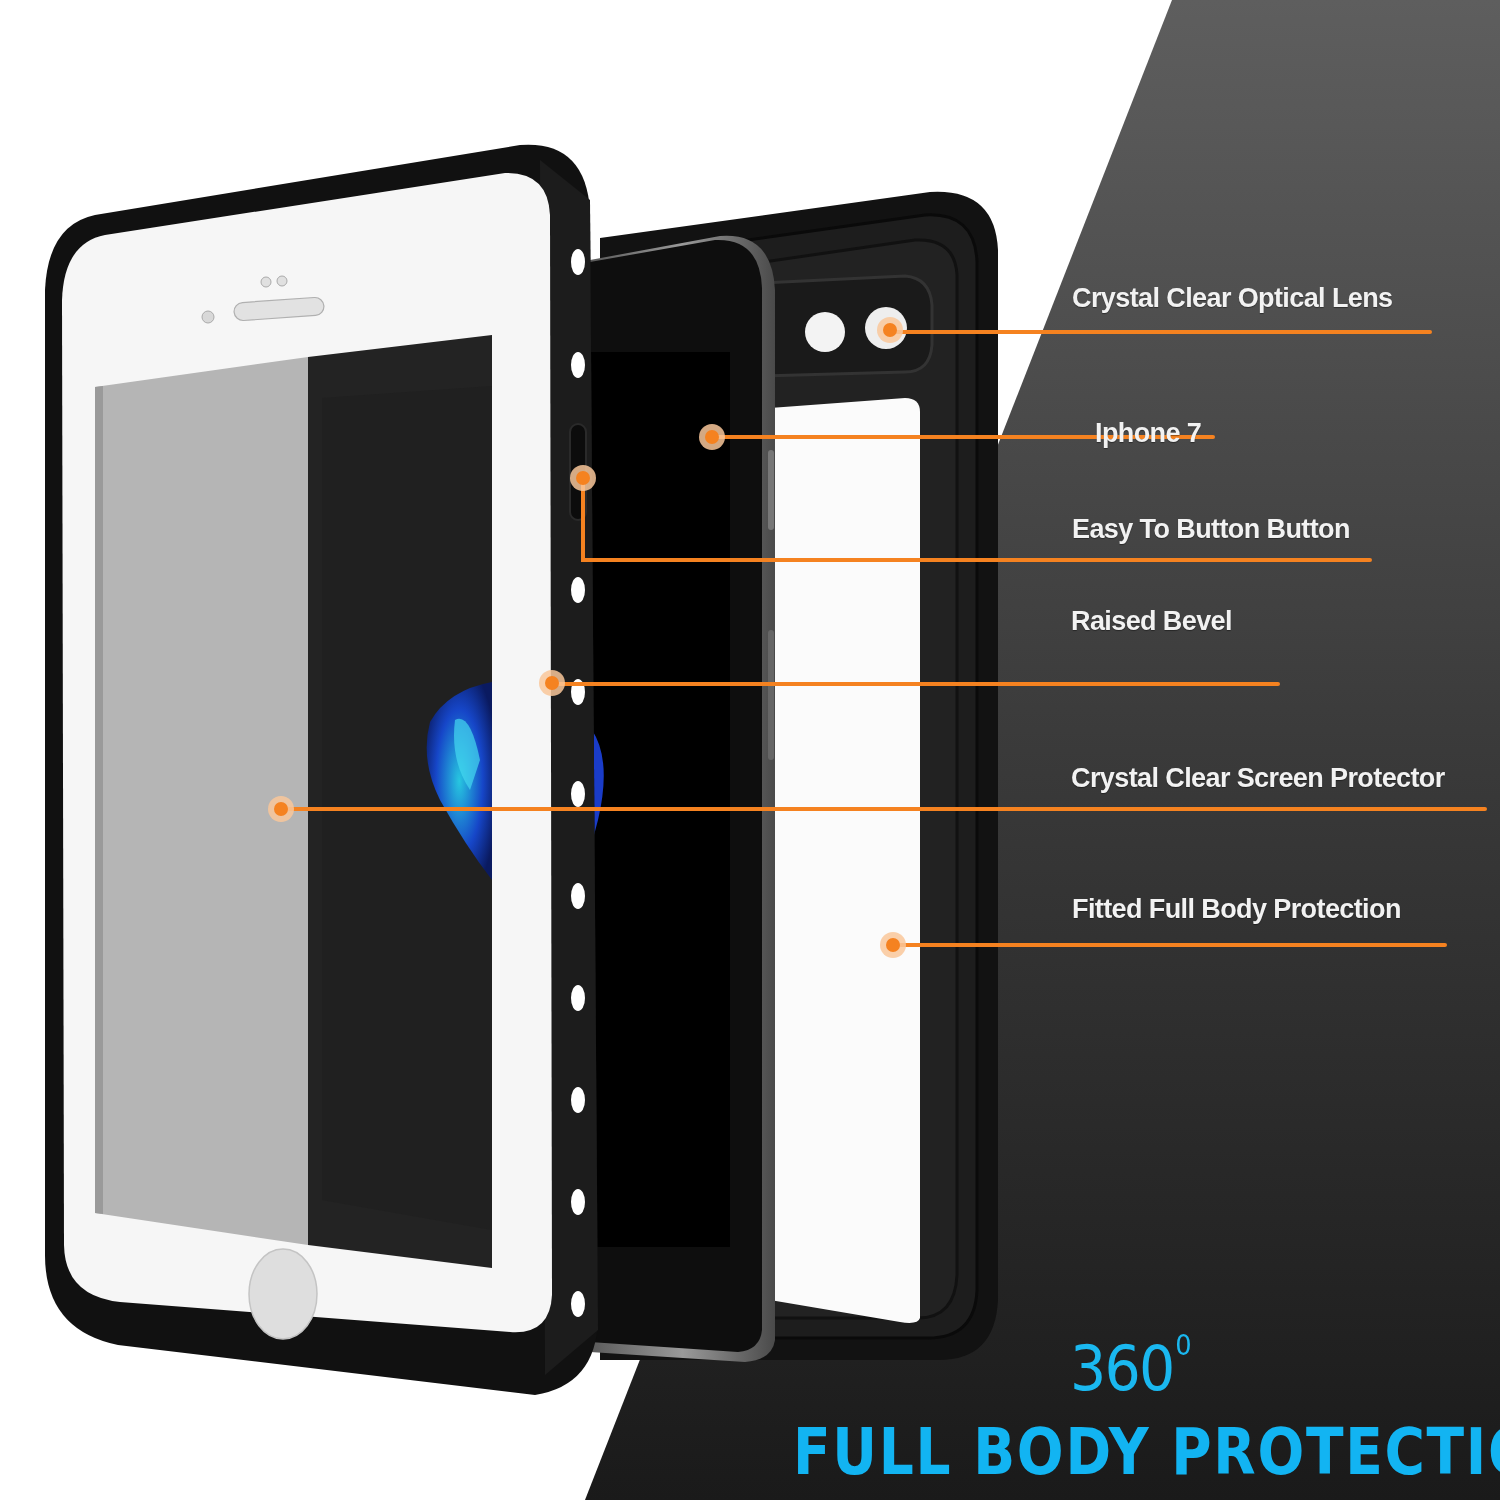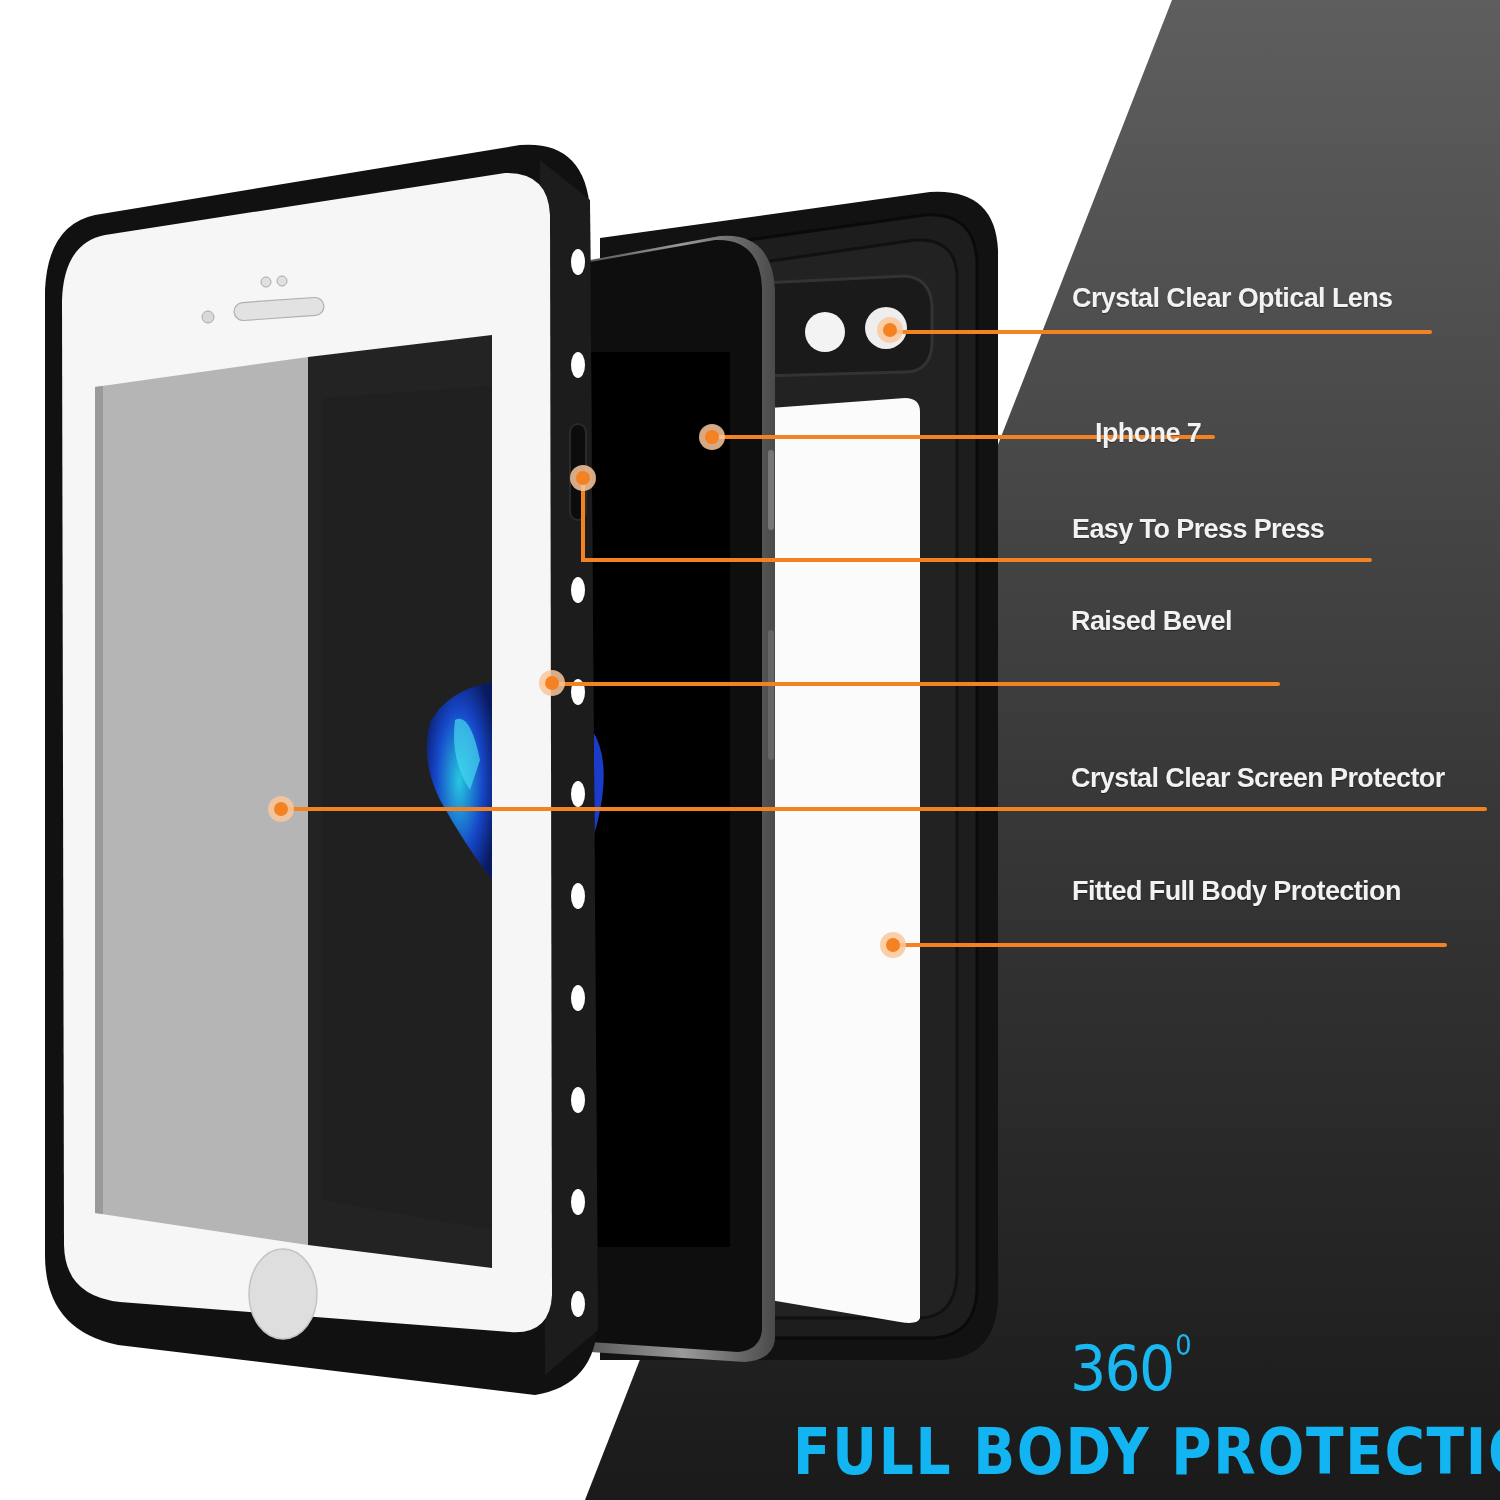--- a/index.html
+++ b/index.html
@@ -137,21 +137,21 @@
       </g>
     <g>
         <circle cx="893" cy="945" r="13" fill="#f9c79a" opacity="0.85"></circle>
         <circle cx="893" cy="945" r="7" fill="#f58220"></circle>
       </g>
   </g>
 </svg>
 
 <div class="label" style="left:1072px; top:285px;">Crystal Clear Optical Lens</div>
 <div class="label" style="left:1071px; top:420px;margin-left:24px;">Iphone 7</div>
-<div class="label" style="left:1072px; top:516px;">Easy To Press Press</div>
+<div class="label" style="left:1072px; top:516px;">Easy To Button Button</div>
 <div class="label" style="left:1071px; top:608px;">Raised Bevel</div>
 <div class="label" style="left:1071px; top:765px;">Crystal Clear Screen Protector</div>
-<div class="label" style="left:1072px; top:878px;">Fitted Full Body Protection</div>
+<div class="label" style="left:1072px; top:896px;">Fitted Full Body Protection</div>
 
 <div class="headline-360">
   <span>360</span><sup>0</sup>
 </div>
 <div class="headline-main">FULL BODY PROTECTION</div>
 
 </body></html>

